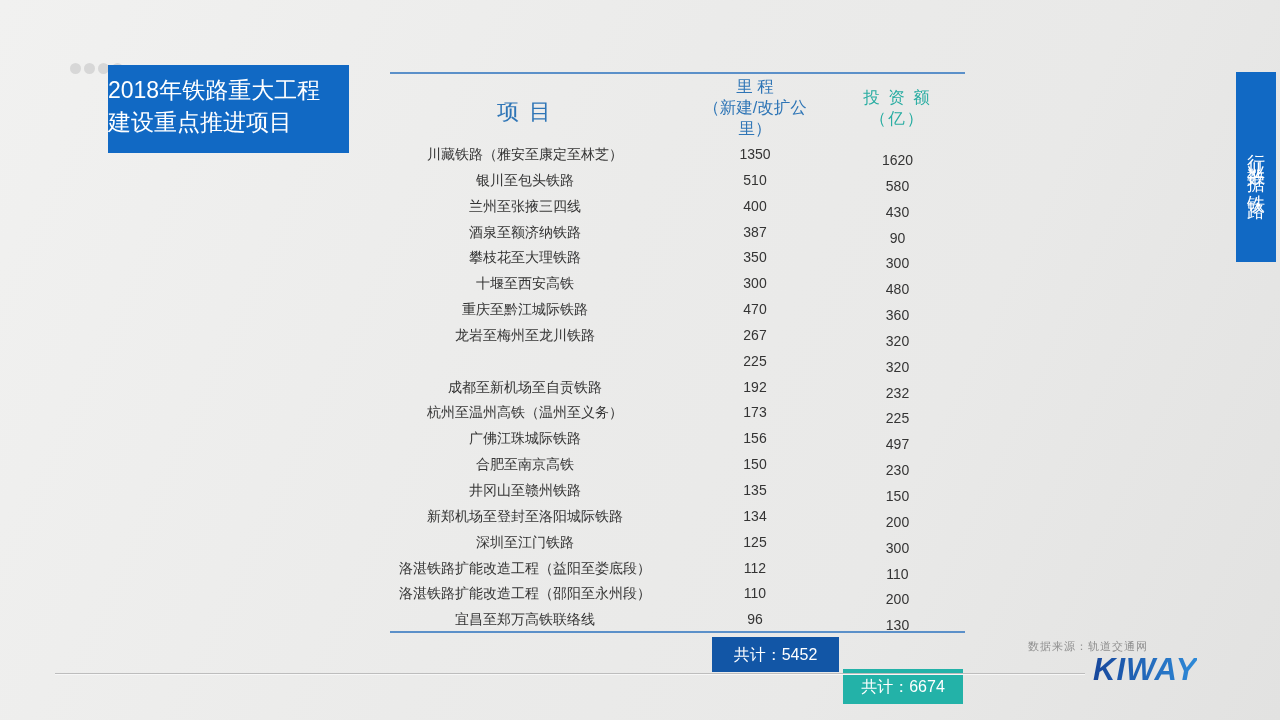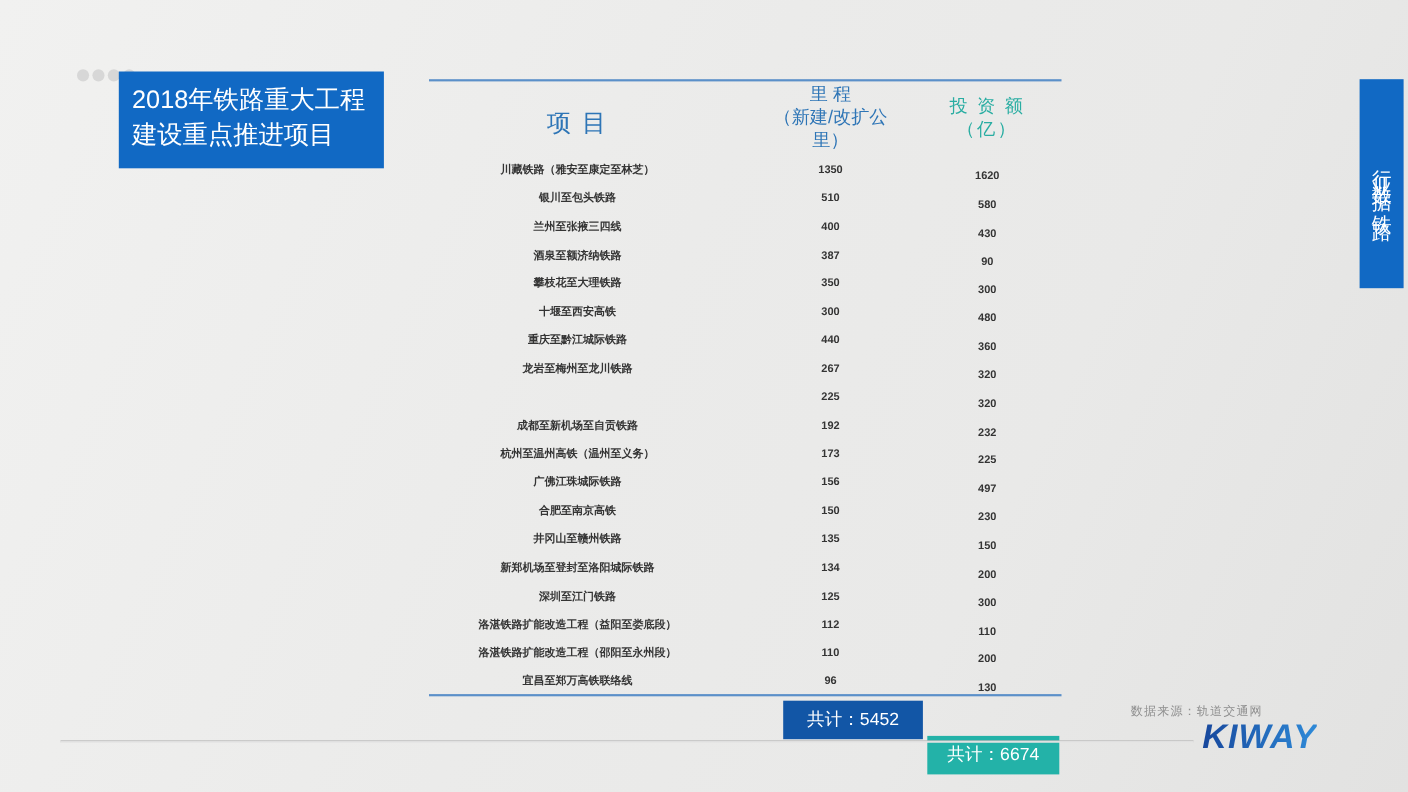--- a/index.html
+++ b/index.html
@@ -8,34 +8,34 @@
     background:linear-gradient(115deg,#f1f1f0 0%,#ebebea 45%,#e9e9e8 70%,#e2e2e1 100%);
     font-family:"Liberation Sans","DejaVu Sans",sans-serif;
   }
   .abs{position:absolute;}
   
   .dot{position:absolute; width:11px; height:11px; border-radius:50%; background:#d7d7d7; top:63px;}
   
   #title-box{
     left:108px; top:65px; width:241px; height:88px; background:#1169c4; z-index:2;
     color:#ffffff; font-size:23px; line-height:31.5px; box-sizing:border-box;
-    padding:10px 0 0 12px; white-space:pre-line;
+    padding:10px 0 0 0; white-space:pre-line;
   }
   
   .rule{height:2px; background:#5b90c9; width:575px; left:390px;}
   #rule-top{top:72px;}
   #rule-bottom{top:631px;}
   
   #table-header{left:390px; top:76px; width:575px; height:66px; color:#2e75b6;}
   #table-header .h-proj{position:absolute; left:0; width:270px; top:21px; text-align:center; font-size:22px; letter-spacing:2px;}
   #table-header .h-mile{position:absolute; left:290px; width:150px; top:0; text-align:center; font-size:16.5px; line-height:21px; white-space:pre-line;}
   #table-header .h-inv{position:absolute; left:440px; width:135px; top:11px; text-align:center; font-size:16.5px; line-height:21px; white-space:pre-line; color:#29ada2; letter-spacing:2px;}
   
   #table-rows{left:390px; top:142px; width:575px;}
-  .trow{position:relative; height:25.85px; line-height:25.85px; font-size:10px; color:#343434;font-weight:bold;}
+  .trow{position:relative; height:25.85px; line-height:25.85px; font-size:14px; color:#343434;}
   .trow .c-proj{position:absolute; left:0; width:270px; text-align:center;}
   .trow .c-mile{position:absolute; left:290px; width:150px; text-align:center;}
   .trow .c-inv{position:absolute; left:440px; width:135px; text-align:center; top:6px;}
   
   .total-box{height:35px; line-height:35px; text-align:center; color:#ffffff; font-size:16px; top:637px;}
   #total-mileage{left:712px; width:127px; background:#1256a6;}
   #total-investment{left:843px; width:120px; background:#23b2a8;margin-top:32px;}
   
   #side-tab{left:1236px; top:72px; width:40px; height:190px; background:#1169c4; display:flex; align-items:center; justify-content:center;}
   #side-tab span{writing-mode:vertical-rl; color:#ffffff; font-size:18px; letter-spacing:7px;}
@@ -98,21 +98,21 @@
         <div class="c-mile">350</div>
         <div class="c-inv">300</div>
       </div>
       <div class="trow">
         <div class="c-proj">十堰至西安高铁</div>
         <div class="c-mile">300</div>
         <div class="c-inv">480</div>
       </div>
       <div class="trow">
         <div class="c-proj">重庆至黔江城际铁路</div>
-        <div class="c-mile">440</div>
+        <div class="c-mile">470</div>
         <div class="c-inv">360</div>
       </div>
       <div class="trow">
         <div class="c-proj">龙岩至梅州至龙川铁路</div>
         <div class="c-mile">267</div>
         <div class="c-inv">320</div>
       </div>
       <div class="trow">
         <div class="c-mile">225</div>
         <div class="c-inv">320</div>

